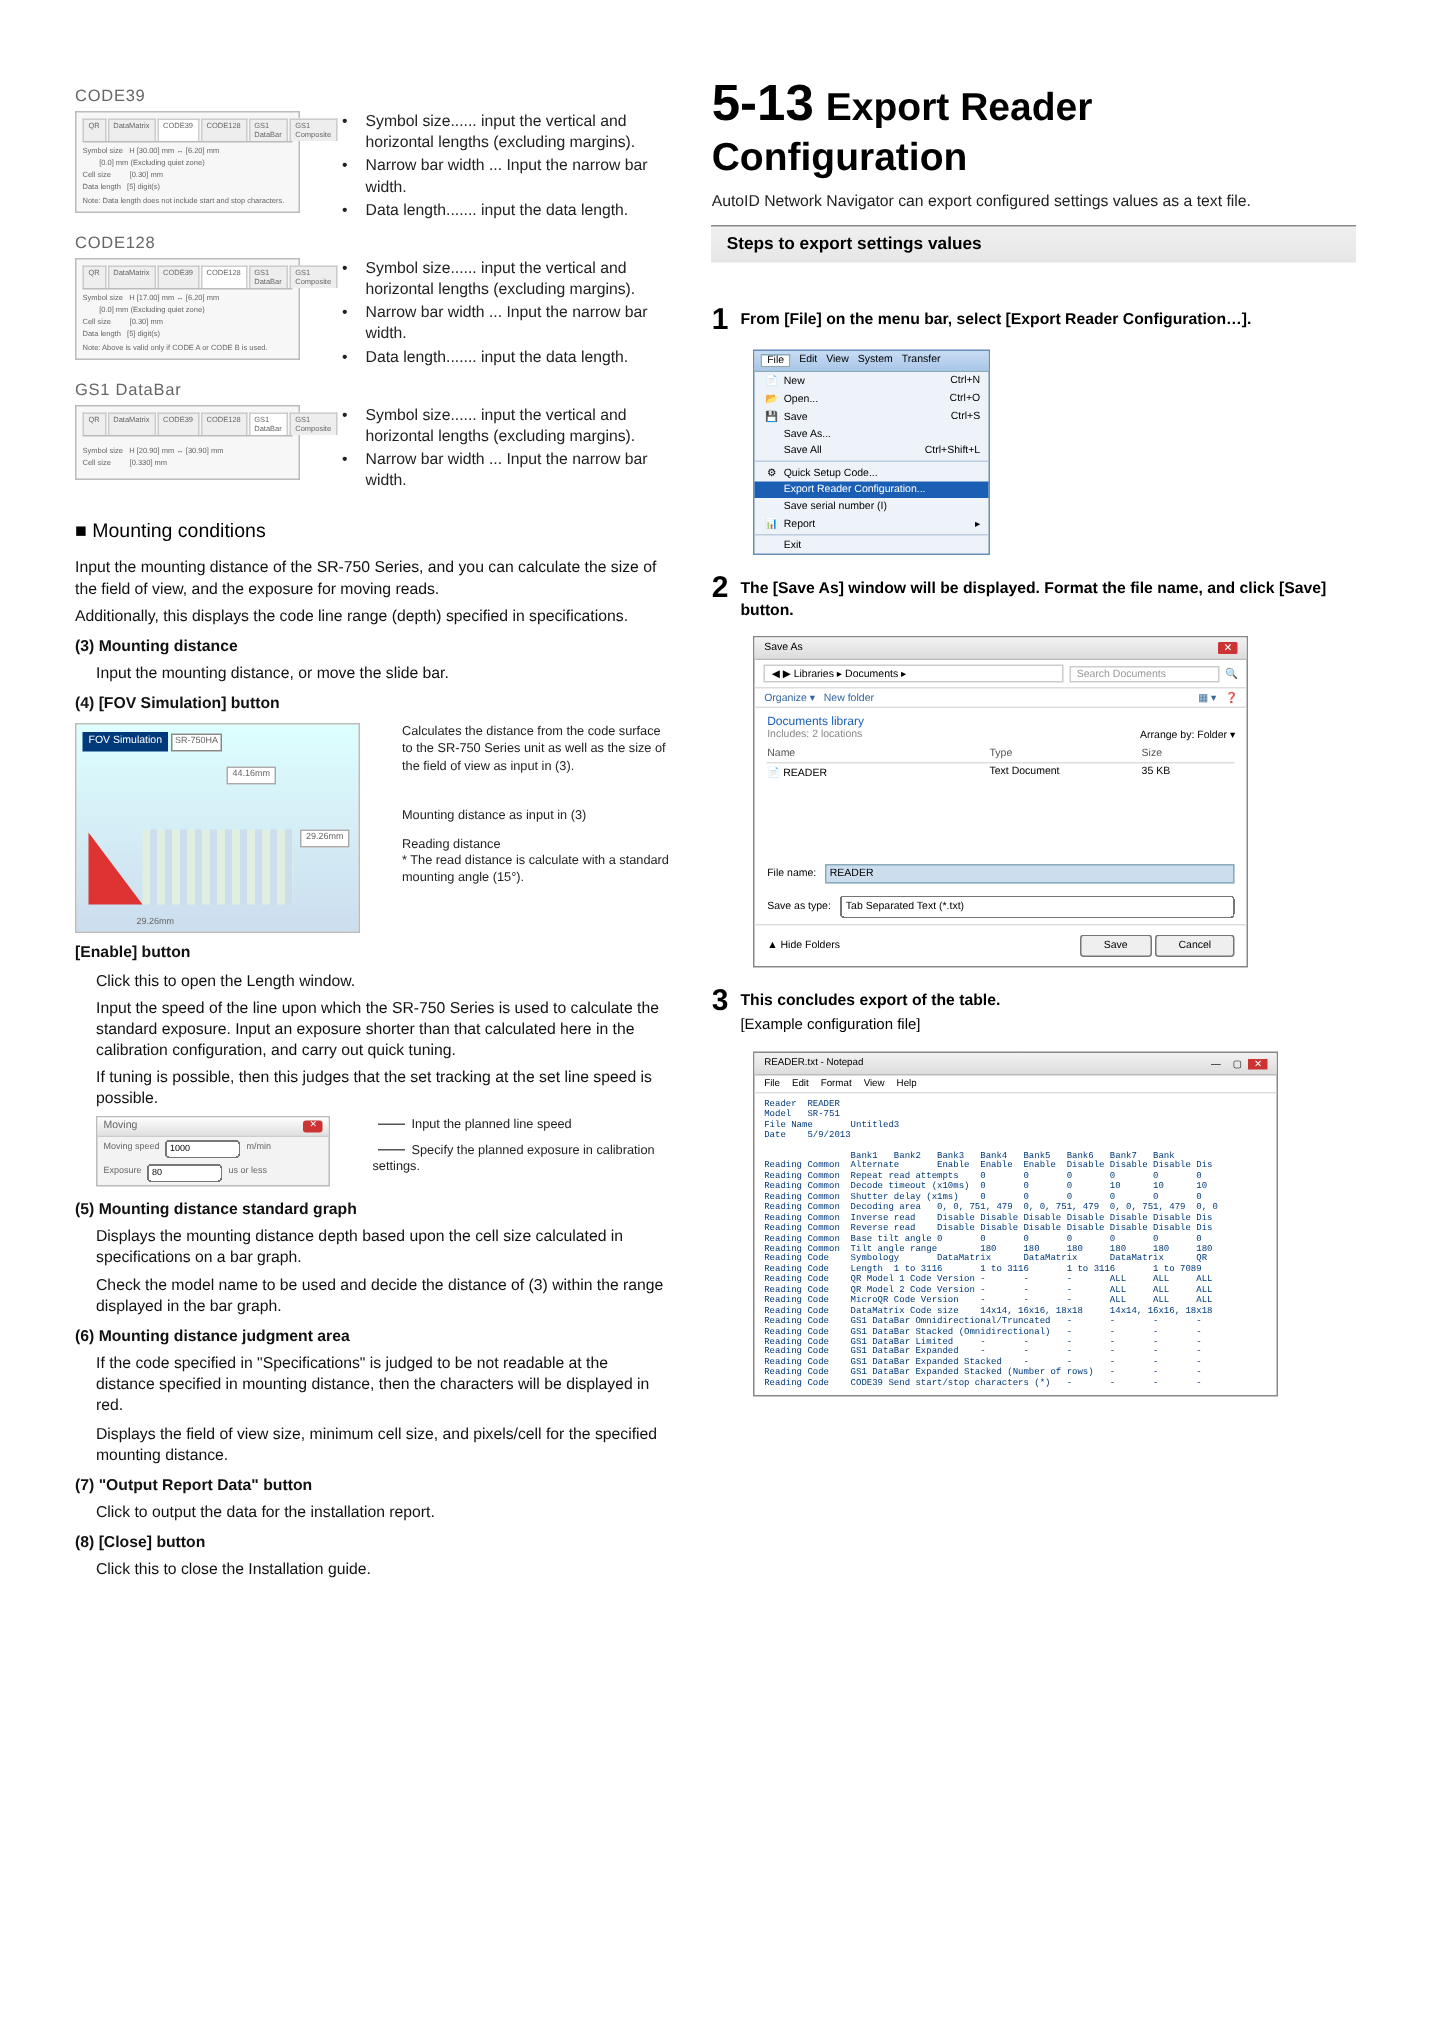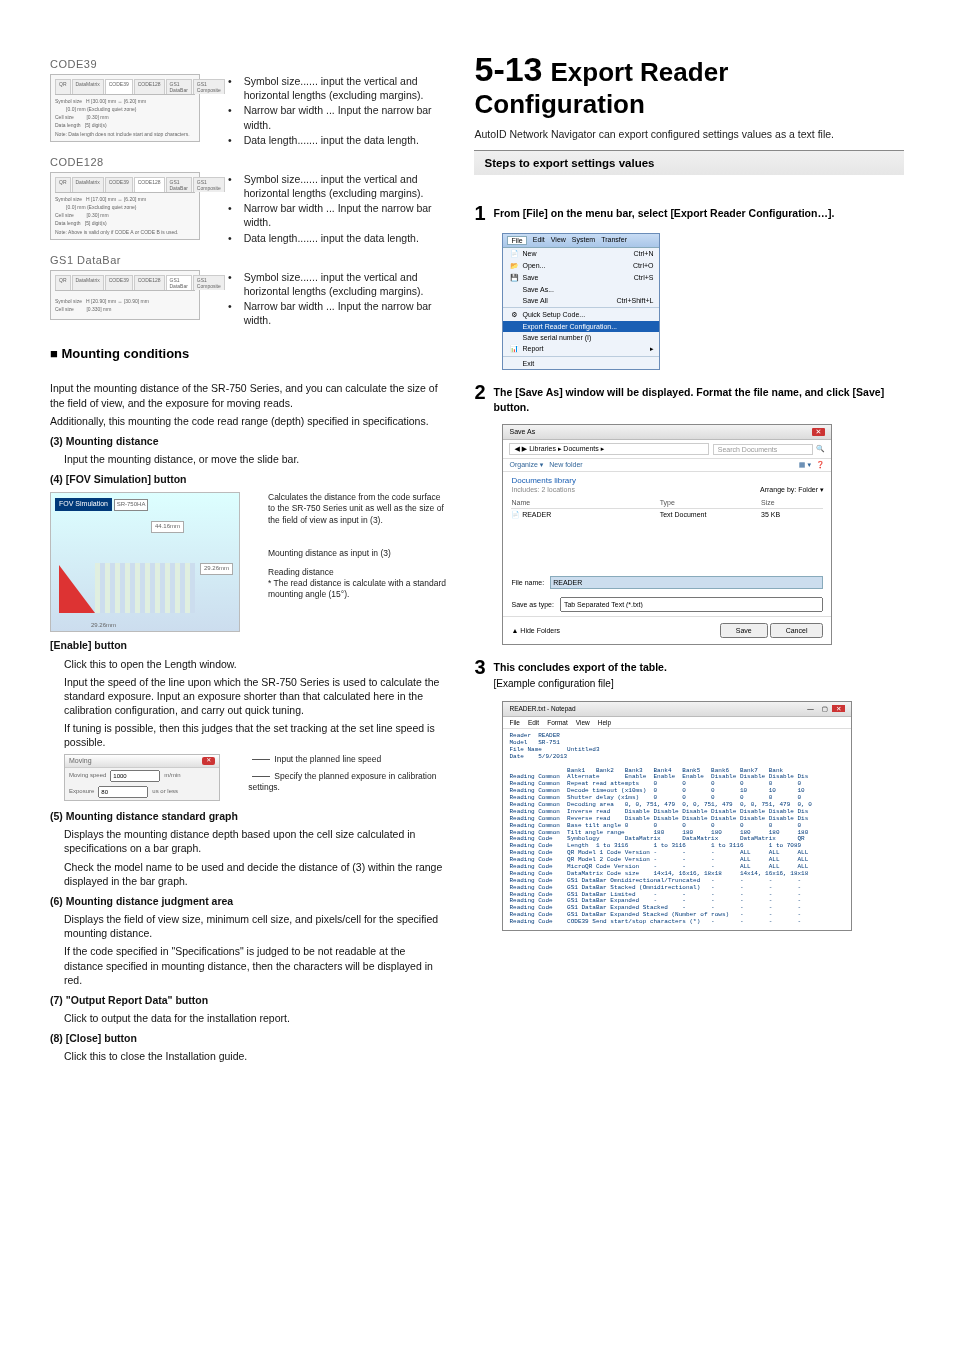--- a/index.html
+++ b/index.html
@@ -17,21 +17,21 @@
   .figbox.fov .triangle { position: absolute; left: 8px; bottom: 18px; width: 0; height: 0; border-left: 36px solid #d33; border-top: 48px solid transparent; }
   .figbox.fov .band { position: absolute; left: 44px; bottom: 18px; width: 100px; height: 50px; background: repeating-linear-gradient(90deg,#e0efe0,#e0efe0 5px,#cde 5px,#cde 10px); }
   .figbox.move { width: 175px; min-height: 44px; background: #f3f3f3; }
   .figbox.move .hd { background: linear-gradient(#fefefe,#e0e0e0); border-bottom: 1px solid #ccc; padding: 2px 4px; font-size: 7px; display:flex; justify-content:space-between; }
   .figbox.move .closebtn { background:#c33; color:#fff; padding:0 4px; border-radius:2px; font-size:6px; }
   .figbox.move .row2 { display:flex; gap:4px; padding:2px 4px; align-items:center; font-size:6px; }
   .figbox.move .row2 input { width:50px; font-size:6px; padding:1px; }
   .bullets { font-size: 10.5px; line-height: 1.35; color: #222; }
   .bullets .bl { display: flex; gap: 6px; margin-bottom: 1px; }
   .bullets .dot::before { content: "•"; margin-right: 6px; }
-  .section-h { font-weight: bold; font-size: 13px; margin: 18px 0 20px 0; }
+  .section-h { font-weight: normal; font-size: 13px; margin: 18px 0 10px 0; }
   .section-h::before { content: "■ "; }
   .body-txt { font-size: 10.5px; line-height: 1.35; color: #111; }
   .body-txt p { margin-bottom: 4px; }
   .subnum { font-weight: bold; margin-top: 6px; }
   .indent { margin-left: 14px; }
   .anno { font-size: 8.5px; color: #222; line-height: 1.3; }
   .anno .ln { margin-bottom: 4px; }
   .right h1 { font-size: 26px; font-weight: bold; margin-bottom: 8px; }
   .right h1 .num { font-size: 34px; font-weight: 900; margin-right: 8px; }
   .intro { font-size: 10.5px; color: #222; margin-bottom: 10px; }
@@ -140,21 +140,21 @@
       </div>
       <div class="bullets">
         <div class="bl dot">Symbol size...... input the vertical and horizontal lengths (excluding margins).</div>
         <div class="bl dot">Narrow bar width ... Input the narrow bar width.</div>
       </div>
     </div>
 
     <div class="section-h">Mounting conditions</div>
     <div class="body-txt">
       <p>Input the mounting distance of the SR-750 Series, and you can calculate the size of the field of view, and the exposure for moving reads.</p>
-      <p>Additionally, this mounting the code read range (depth) specified in specifications.</p>
+      <p>Additionally, this displays the code line range (depth) specified in specifications.</p>
       <p class="subnum">(3) Mounting distance</p>
       <p class="indent">Input the mounting distance, or move the slide bar.</p>
       <p class="subnum">(4) [FOV Simulation] button</p>
     </div>
 
     <div class="row" style="margin-top:6px">
       <div class="figbox fov">
         <div class="blue">FOV Simulation</div>
         <div style="background:#fff;border:1px solid #888;padding:1px 2px;display:inline-block;margin:2px 0;font-size:6px">SR-750HA</div>
         <div style="position:absolute;top:28px;left:100px;background:#fff;border:1px solid #aaa;padding:1px 3px;font-size:6px">44.16mm</div>
@@ -201,22 +201,22 @@
         <div class="ln"><span class="leader"></span><span>Input the planned line speed</span></div>
         <div class="ln" style="margin-top:6px"><span class="leader"></span><span>Specify the planned exposure in calibration settings.</span></div>
       </div>
     </div>
 
     <div class="body-txt" style="margin-top:8px">
       <p class="subnum">(5) Mounting distance standard graph</p>
       <p class="indent">Displays the mounting distance depth based upon the cell size calculated in specifications on a bar graph.</p>
       <p class="indent">Check the model name to be used and decide the distance of (3) within the range displayed in the bar graph.</p>
       <p class="subnum">(6) Mounting distance judgment area</p>
+      <p class="indent">If the code specified in "Specifications" is judged to be not readable at the distance specified in mounting distance, then the characters will be displayed in red.</p>
       <p class="indent">Displays the field of view size, minimum cell size, and pixels/cell for the specified mounting distance.</p>
-      <p class="indent">If the code specified in "Specifications" is judged to be not readable at the distance specified in mounting distance, then the characters will be displayed in red.</p>
       <p class="subnum">(7) "Output Report Data" button</p>
       <p class="indent">Click to output the data for the installation report.</p>
       <p class="subnum">(8) [Close] button</p>
       <p class="indent">Click this to close the Installation guide.</p>
     </div>
   </div>
 
   <div class="right">
     <h1>
       <span class="num">5-13</span><span>Export Reader Configuration</span>

